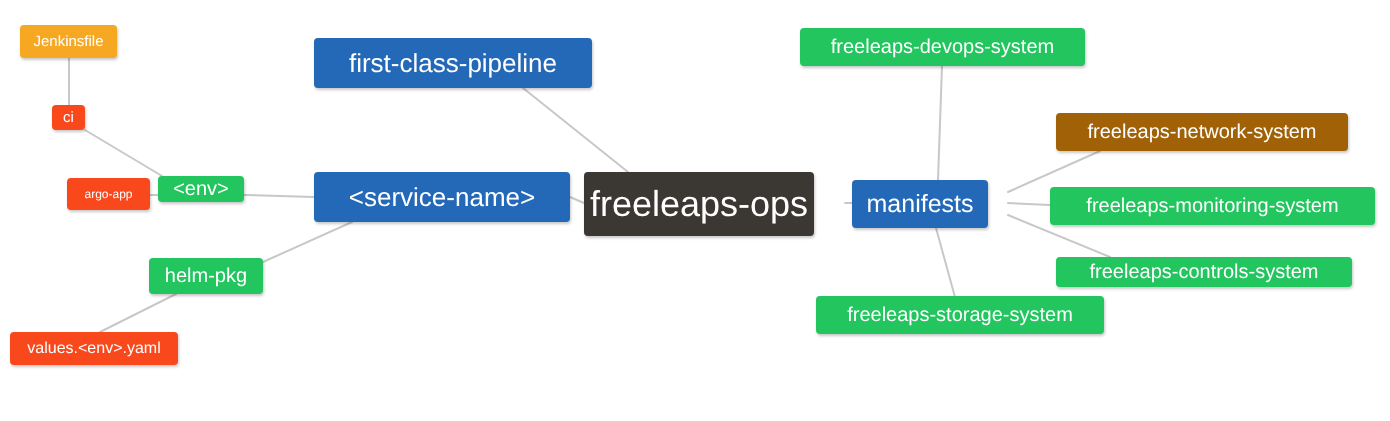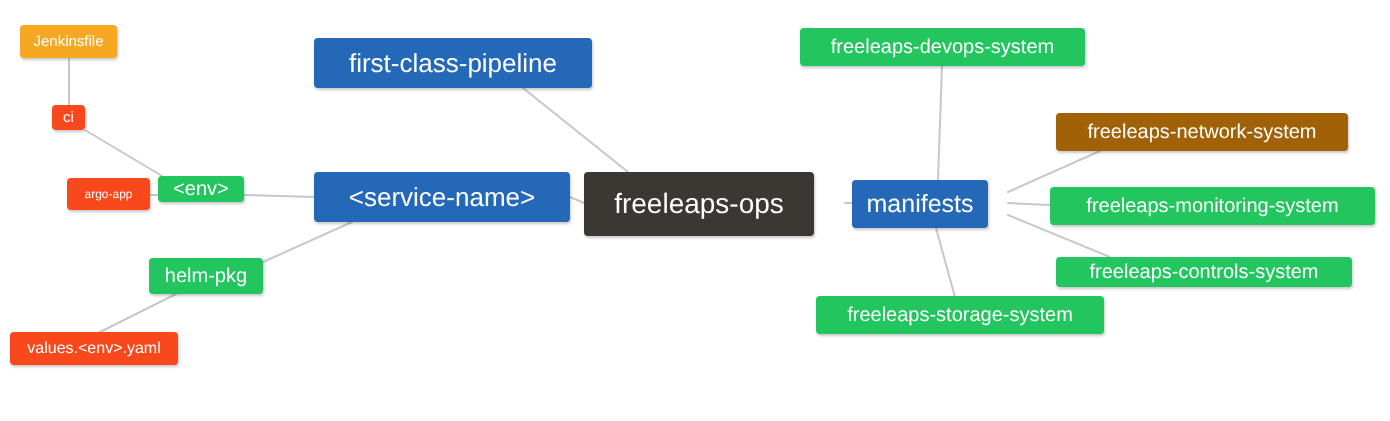--- a/index.html
+++ b/index.html
@@ -54,21 +54,21 @@
       <line x1="158" y1="195" x2="125" y2="195" stroke="#c8c8c8" stroke-width="2" stroke-linecap="round"></line>
       <line x1="69" y1="105" x2="69" y2="58" stroke="#c8c8c8" stroke-width="2" stroke-linecap="round"></line>
       <line x1="176" y1="294" x2="100" y2="332" stroke="#c8c8c8" stroke-width="2" stroke-linecap="round"></line>
       <line x1="938" y1="180" x2="942" y2="66" stroke="#c8c8c8" stroke-width="2" stroke-linecap="round"></line>
       <line x1="1008" y1="192" x2="1100" y2="151" stroke="#c8c8c8" stroke-width="2" stroke-linecap="round"></line>
       <line x1="1008" y1="203" x2="1050" y2="205" stroke="#c8c8c8" stroke-width="2" stroke-linecap="round"></line>
       <line x1="1008" y1="215" x2="1110" y2="257" stroke="#c8c8c8" stroke-width="2" stroke-linecap="round"></line>
       <line x1="936" y1="228" x2="958" y2="308" stroke="#c8c8c8" stroke-width="2" stroke-linecap="round"></line>
     </svg>
   <div id="node-layer">
-      <div class="node" style="left: 584px; top: 172px; width: 230px; height: 64px; background: rgb(59, 55, 51); font-size: 28px;">freeleaps-ops</div>
+      <div class="node" style="left: 584px; top: 172px; width: 230px; height: 64px; background: rgb(59, 55, 51); font-size: 36px;">freeleaps-ops</div>
       <div class="node" style="left: 314px; top: 172px; width: 256px; height: 50px; background: rgb(36, 105, 184); font-size: 26px;">&lt;service-name&gt;</div>
       <div class="node" style="left: 314px; top: 38px; width: 278px; height: 50px; background: rgb(36, 105, 184); font-size: 26px;">first-class-pipeline</div>
       <div class="node" style="left: 852px; top: 180px; width: 136px; height: 48px; background: rgb(36, 105, 184); font-size: 25px;">manifests</div>
       <div class="node" style="left: 158px; top: 176px; width: 86px; height: 26px; background: rgb(34, 197, 94); font-size: 20px;">&lt;env&gt;</div>
       <div class="node" style="left: 149px; top: 258px; width: 114px; height: 36px; background: rgb(34, 197, 94); font-size: 20px;">helm-pkg</div>
       <div class="node" style="left: 20px; top: 25px; width: 97px; height: 33px; background: rgb(247, 168, 35); font-size: 15px;">Jenkinsfile</div>
       <div class="node" style="left: 52px; top: 105px; width: 33px; height: 25px; background: rgb(249, 73, 28); font-size: 15px;">ci</div>
       <div class="node" style="left: 32px; top: 178px; width: 83px; height: 32px; background: rgb(249, 73, 28); font-size: 12px; margin-left: 35px;">argo-app</div>
       <div class="node" style="left: 10px; top: 332px; width: 168px; height: 33px; background: rgb(249, 73, 28); font-size: 16px;">values.&lt;env&gt;.yaml</div>
       <div class="node" style="left: 800px; top: 28px; width: 285px; height: 38px; background: rgb(34, 197, 94); font-size: 20px;">freeleaps-devops-system</div>

